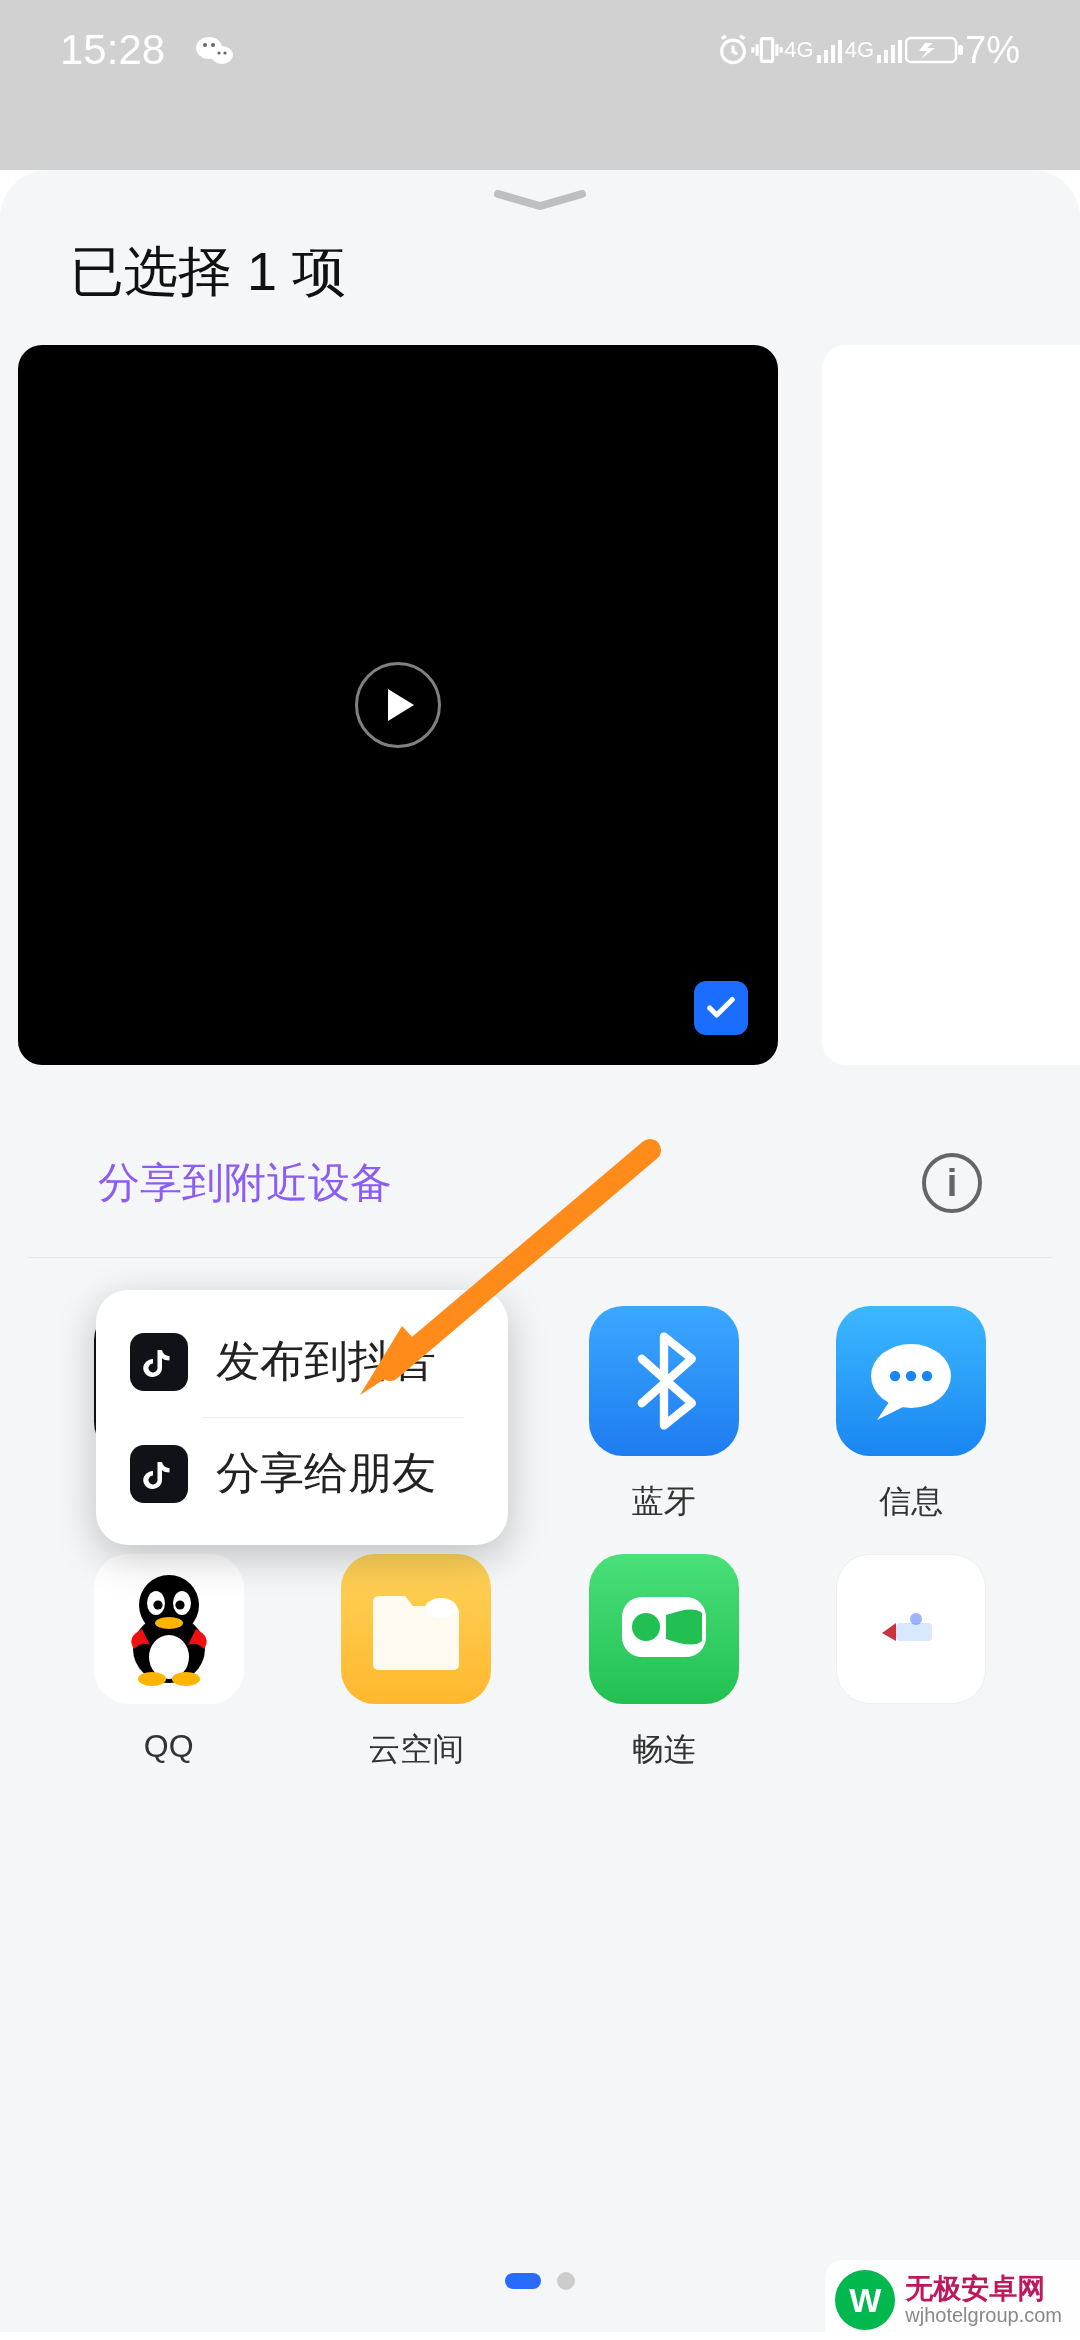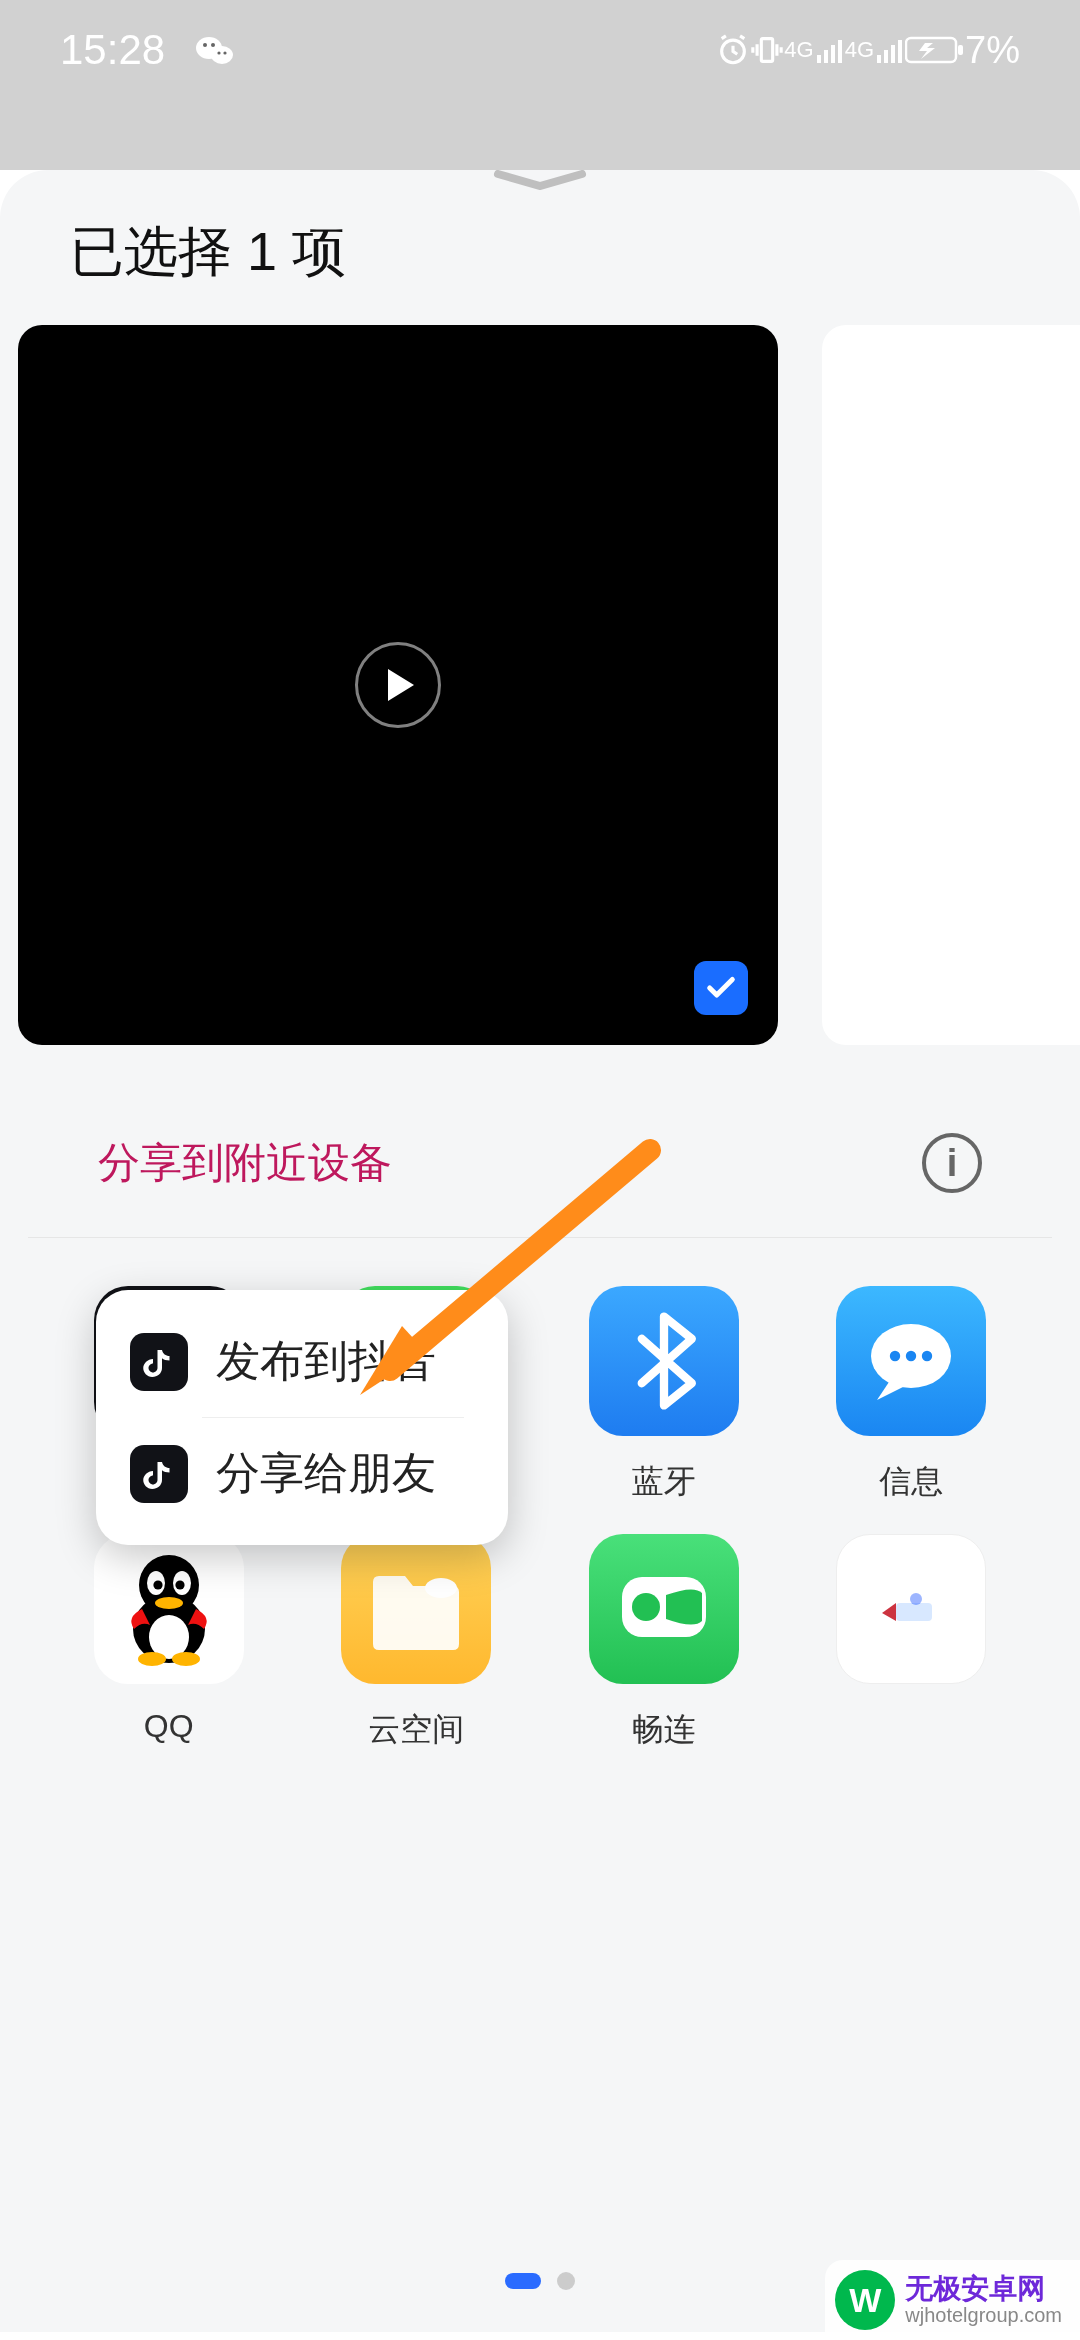--- a/index.html
+++ b/index.html
@@ -8,39 +8,39 @@
 
   
   .dim-region { position: absolute; left: 0; top: 0; width: 1080px; height: 170px; background: rgba(0,0,0,0.18); z-index: 2; }
 
   .status-bar { position: absolute; top: 0; left: 0; width: 1080px; height: 100px; display: flex; align-items: center; justify-content: space-between; padding: 0 60px; z-index: 3; color: #fff; }
   .status-left { display: flex; align-items: center; gap: 29px; font-size: 42px; font-weight: 500; }
   .status-right { display: flex; align-items: center; gap: 0; font-size: 38px; font-weight: 500; }
   .wechat-mini-icon svg, .status-right svg { display: block; }
 
   
-  .sheet { position: absolute; left: 0; top: 170px; width: 1080px; bottom: 8px; background: #f5f6f7; border-top-left-radius: 48px; border-top-right-radius: 48px; z-index: 1; }
+  .sheet { position: absolute; left: 0; top: 170px; width: 1080px; bottom: 8px; background: #f5f6f7; border-top-left-radius: 48px; border-top-right-radius: 48px; z-index: 1; padding-top: 20px; }
 
   .drag-handle { width: 96px; height: 18px; margin: 0 auto 28px; display:flex; justify-content:center; }
   .drag-handle svg { display:block; }
 
   .title { font-size: 54px; font-weight: 500; color: #111; padding: 0 70px 36px; }
 
   .previews { display: flex; gap: 44px; padding: 0 18px; height: 720px; overflow: hidden; }
   .preview { position: relative; border-radius: 24px; overflow: hidden; flex: 0 0 760px; height: 720px; }
   .preview.video { background: #000; }
   .preview.image2 { background: #fff; flex: 0 0 760px; }
   .play-overlay { position: absolute; left: 50%; top: 50%; transform: translate(-50%,-50%); width: 86px; height: 86px; border: 3px solid rgba(255,255,255,0.5); border-radius: 50%; display:flex; align-items:center; justify-content:center; }
   .play-overlay .triangle { width: 0; height: 0; border-top: 16px solid transparent; border-bottom: 16px solid transparent; border-left: 26px solid #fff; margin-left: 6px; }
   .check-badge { position: absolute; right: 30px; bottom: 30px; width: 54px; height: 54px; border-radius: 12px; display:flex; align-items:center; justify-content:center; }
   .check-badge.selected { background: #1a6dff; }
   .check-badge svg { width: 34px; height: 34px; }
 
   .nearby-row { display:flex; align-items:center; padding: 88px 70px 44px; gap: 36px; border-bottom: 1px solid #e6e6e6; margin: 0 28px; }
-  .nearby-text { flex: 1; font-size: 42px; color: #be185d; }
+  .nearby-text { flex: 1; font-size: 42px; color: #8b5cf6; }
   .info-circle { width: 60px; height: 60px; border: 4px solid #666; border-radius: 50%; display:flex; align-items:center; justify-content:center; color:#666; font-size:38px; font-weight:600; }
 
   .apps-grid { padding: 48px 50px 0; display: grid; grid-template-columns: repeat(4, 1fr); gap: 30px 10px; }
   .app { display:flex; flex-direction:column; align-items:center; }
   .app-icon { width: 150px; height: 150px; border-radius: 34px; display:flex; align-items:center; justify-content:center; margin-bottom: 24px; position: relative; overflow: hidden; }
   .app-label { font-size: 32px; color: #333; }
 
   .icon-douyin { background:#111217; }
   .icon-wechat { background: linear-gradient(#41de5e,#1cc43f); }
   .icon-bt { background: linear-gradient(#3ba8ff,#1e7cf0); }
@@ -63,21 +63,21 @@
 
   
   .pager { position:absolute; left:50%; transform:translateX(-50%); bottom:50px; display:flex; gap:16px; align-items:center; z-index:5; }
   .dot { width:18px; height:18px; border-radius:50%; background:#ccc; }
   .dot.active { width:36px; height:16px; border-radius:8px; background:#2a6bff; }
 
   
   .watermark { position:absolute; right:0; bottom:0; z-index: 50; display:flex; align-items:center; gap:10px; background:rgba(255,255,255,0.85); padding:10px 18px 10px 10px; border-top-left-radius:18px; }
   .watermark-logo { width:60px; height:60px; background:#00b84d; border-radius:50%; display:flex; align-items:center; justify-content:center; color:#fff; font-weight:900; font-size:34px; }
   .watermark-text { display:flex; flex-direction:column; line-height:1.1; }
-  .wm-line1 { font-size:28px; color:#6d28d9; font-weight:600; }
+  .wm-line1 { font-size:28px; color:#be185d; font-weight:600; }
   .wm-line2 { font-size:20px; color:#888; }
 </style>
 </head>
 <body>
 
 <div class="dim-region"></div>
 
 <div class="status-bar">
   <div class="status-left">
     <span>15:28</span>

